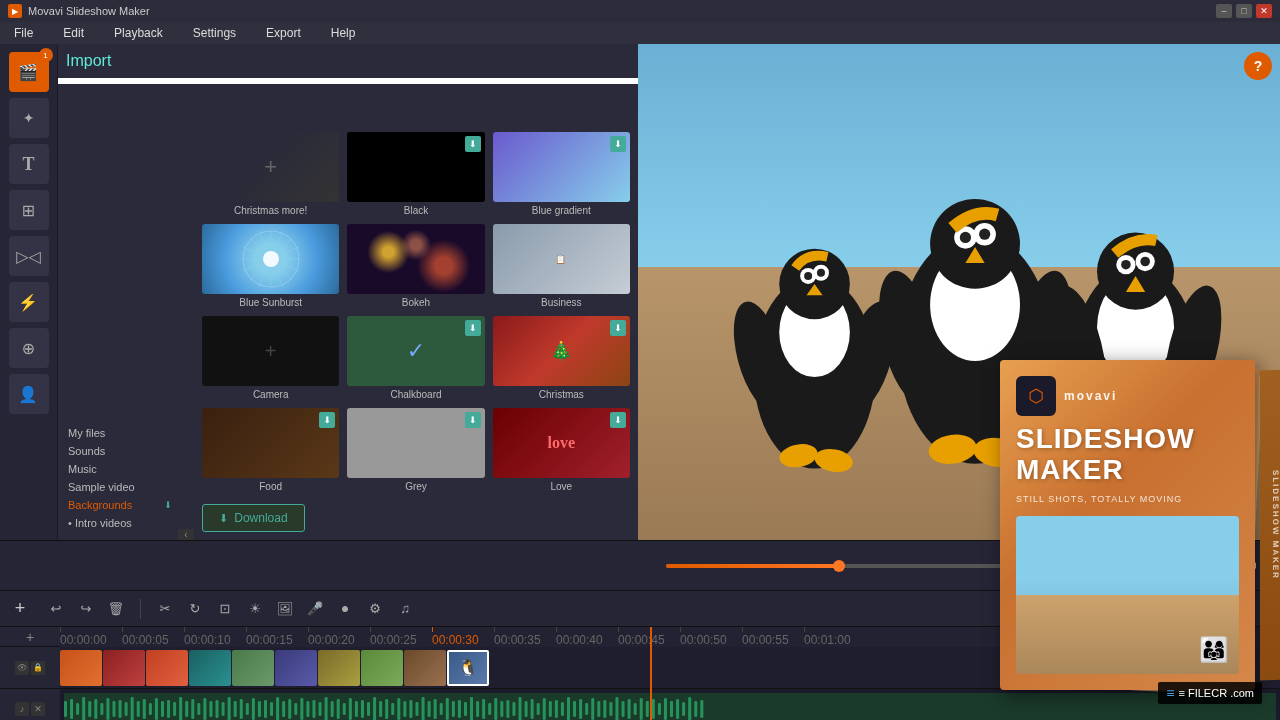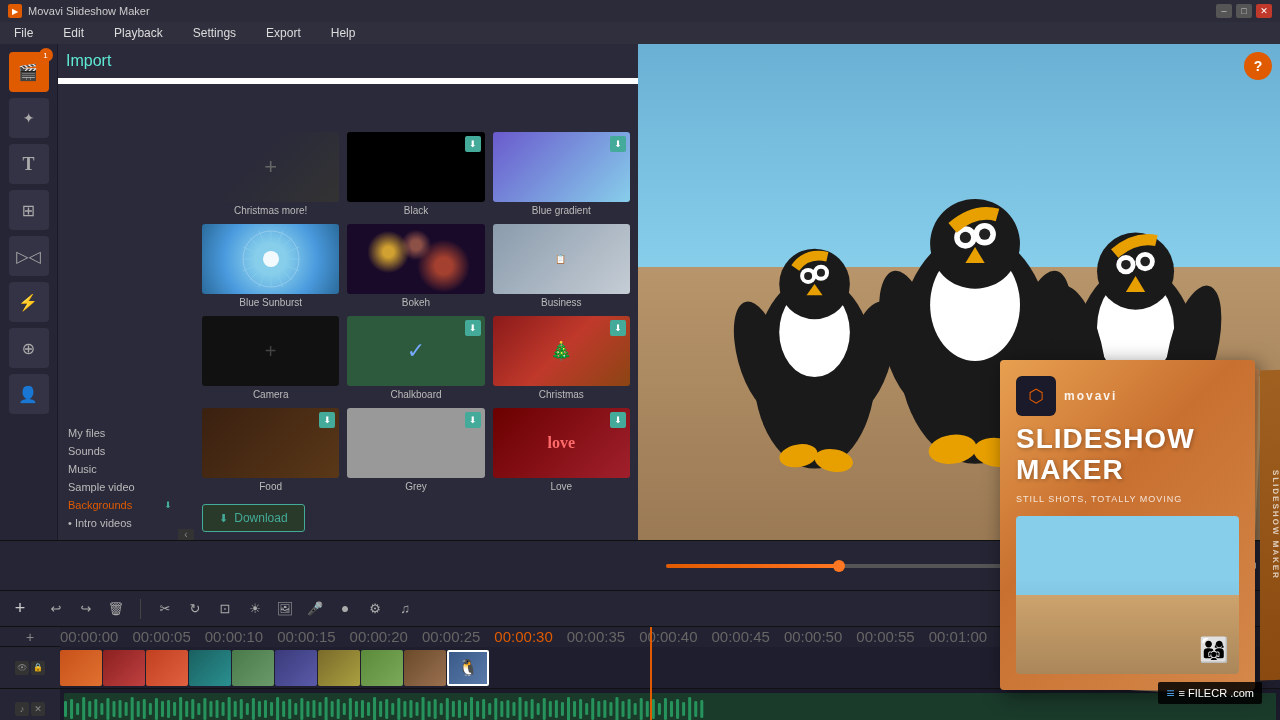--- a/index.html
+++ b/index.html
@@ -335,25 +335,25 @@
       align-items: center;
       justify-content: center;
       border-radius: 3px;
     }
     .tl-sep { width: 1px; height: 20px; background: #444; margin: 0 4px; }
 
     .timeline-ruler {
       height: 20px;
       background: #222232;
       display: flex;
-      align-items: flex-end;
+      align-items: center;
       padding: 0 0 2px 60px;
-      font-size: 15px;
+      font-size: 12px;
       color: #666;
-      gap: 14px;
+      gap: 4px;
       overflow: hidden;
     }
     .ruler-mark {
       display: flex;
       flex-direction: column;
       align-items: flex-start;
       min-width: 58px;
     }
     .ruler-line { width: 1px; height: 6px; background: #444; margin-bottom: 1px; }
     .track-ctrl-btn {

